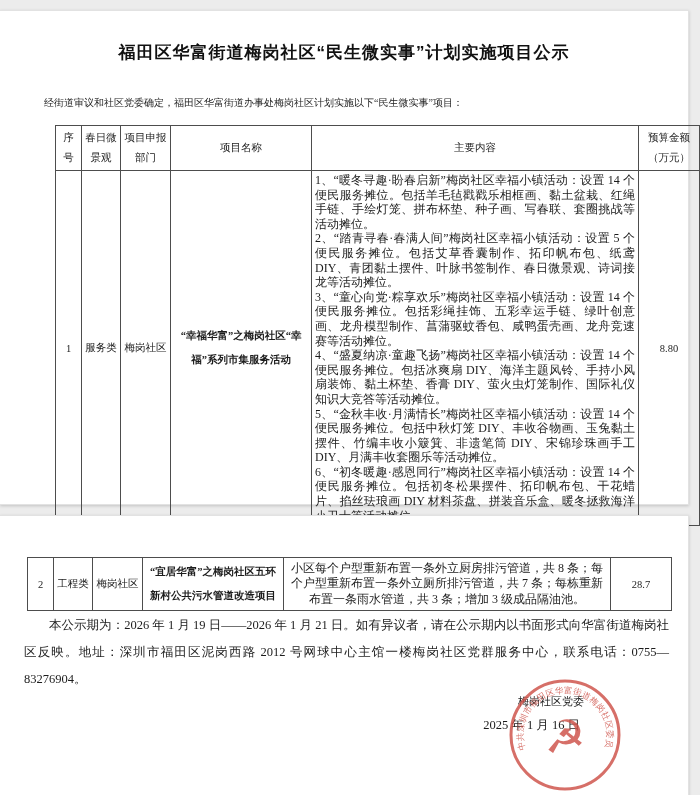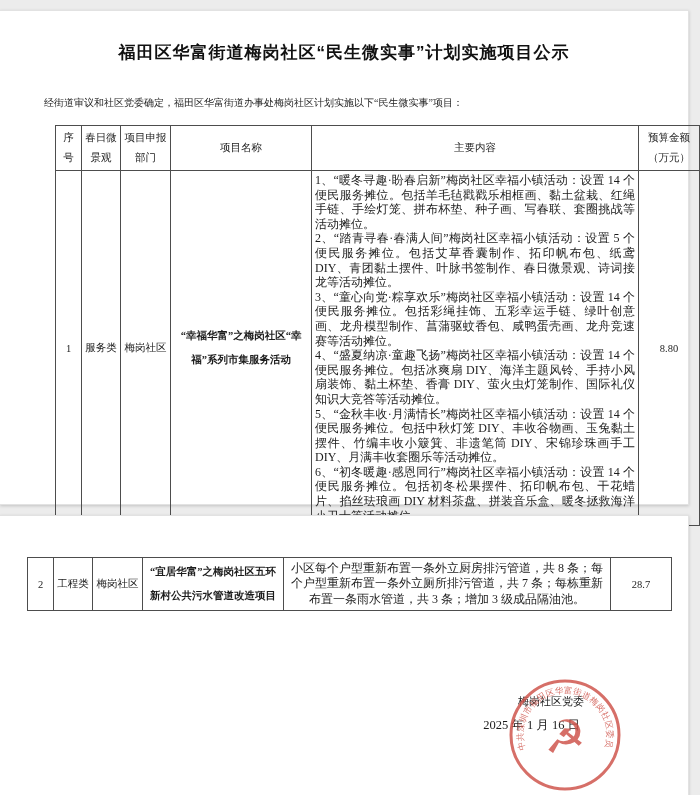--- a/index.html
+++ b/index.html
@@ -125,20 +125,21 @@
       <td class="row-td">2</td>
       <td class="row-td">工程类</td>
       <td class="row-td">梅岗社区</td>
       <td class="row-td name-cell">“宜居华富”之梅岗社区五环新村公共污水管道改造项目</td>
       <td class="row-td content-cell">小区每个户型重新布置一条外立厨房排污管道，共 8 条；每个户型重新布置一条外立厕所排污管道，共 7 条；每栋重新布置一条雨水管道，共 3 条；增加 3 级成品隔油池。</td>
       <td class="row-td">28.7</td>
     </tr>
   </tbody>
     </table>
 
+  <div class="notice">本公示期为：2026 年 1 月 19 日——2026 年 1 月 21 日。如有异议者，请在公示期内以书面形式向华富街道梅岗社区反映。地址：深圳市福田区泥岗西路 2012 号网球中心主馆一楼梅岗社区党群服务中心，联系电话：0755—83276904。</div>
 
   <div class="sig-org">梅岗社区党委</div>
   <div class="sig-date">2025 年 1 月 16 日</div>
 
   <svg class="stamp" viewBox="0 0 116 116">
     <circle cx="58" cy="58" r="54" fill="none" stroke="#ce5047" stroke-width="3"></circle>
     <defs>
       <path id="sealArc" d="M 18.5 72.4 A 42 42 0 1 1 97.5 72.4"></path>
     </defs>
     <text font-size="8.5" fill="#ce5047" letter-spacing="0.3">

